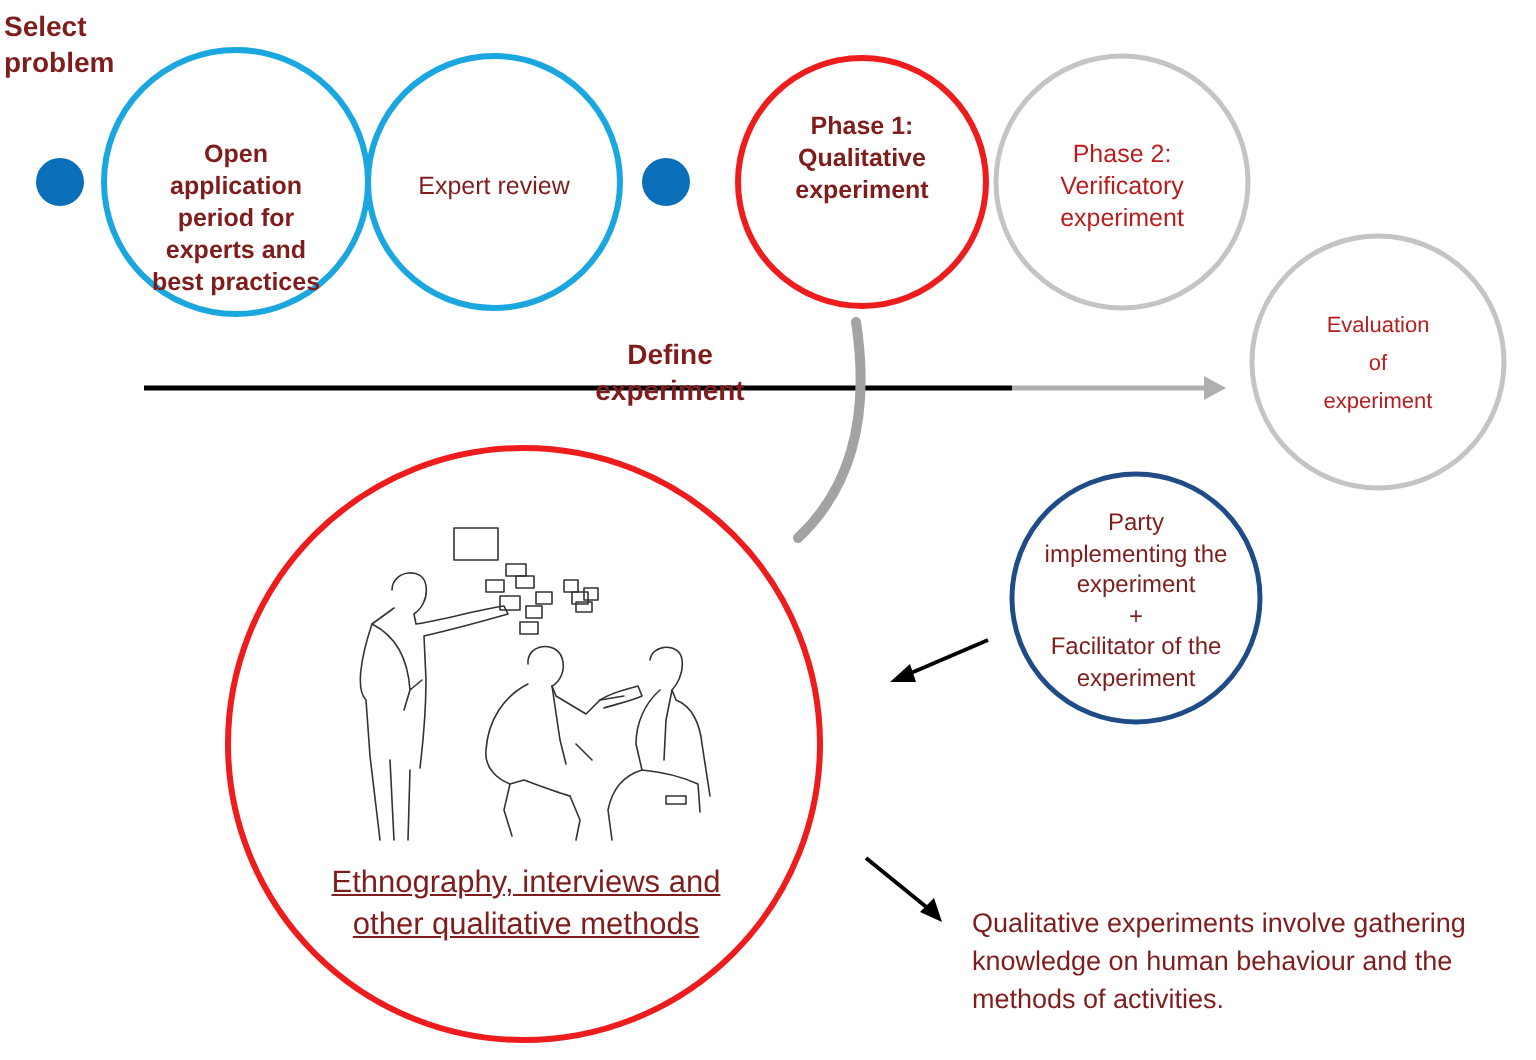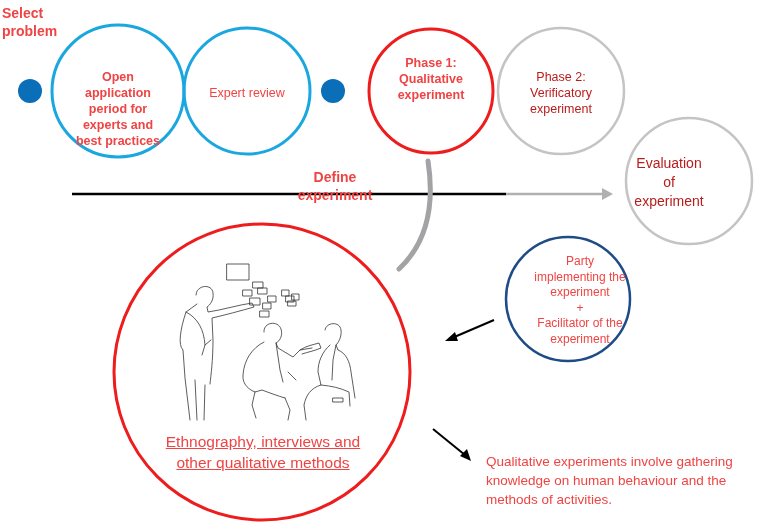--- a/index.html
+++ b/index.html
@@ -1,20 +1,20 @@
 <!DOCTYPE html>
 <html><head>
 <meta charset="utf-8">
 <style>
   html, body { margin: 0; padding: 0; background: #ffffff; }
   body { width: 768px; height: 530px; position: relative; overflow: hidden;
          font-family: "Liberation Sans", sans-serif; }
   svg#diagram { position: absolute; left: 0; top: 0; }
   .lbl { position: absolute; text-align: center; font-family: "Liberation Sans", sans-serif;
-         font-size: 12.5px; line-height: 16px; color: #ef4444; white-space: pre-line; }
+         font-size: 12.5px; line-height: 16px; color: #7f1d1d; white-space: pre-line; }
   .bold { font-weight: bold; font-size: 14px; line-height: 18px; }
   .gray { color: #b91c1c; }
   .big { font-size: 15.5px; line-height: 21px; }
   .note { text-align: left; font-size: 13.5px; line-height: 19px; }
 </style>
 </head>
 <body>
 
 <svg id="diagram" width="768" height="530" viewBox="0 0 768 530">
 
@@ -91,28 +91,28 @@
 <div class="lbl" style="left:192px; top:85px; width:110px;">Expert review</div>
 
 <div class="lbl" style="left:381px; top:55px; width:100px;font-weight:bold;">Phase 1:
 Qualitative
 experiment</div>
 
 <div class="lbl gray" style="left:511px; top:69px; width:100px;">Phase 2:
 Verificatory
 experiment</div>
 
-<div class="lbl gray" style="left:614px; top:154px; width:110px; font-size:14px; line-height:19px;">Evaluation
+<div class="lbl gray" style="left:634px; top:154px; width:110px; font-size:11px; line-height:19px;">Evaluation
 of
 experiment</div>
 
 <div class="lbl bold" style="left:280px; top:168px; width:110px;">Define
 experiment</div>
 
-<div class="lbl" style="left:508px; top:254px; width:120px; font-size:12px; line-height:15.5px;padding-left:12px;">Party
+<div class="lbl" style="left:508px; top:254px; width:120px; font-size:12px; line-height:15.5px;">Party
 implementing the
 experiment
 +
 Facilitator of the
 experiment</div>
 
 <div class="lbl big" style="left:147px; top:431px; width:232px;text-decoration:underline;">Ethnography, interviews and
 other qualitative methods</div>
 
 <div class="lbl note" style="left:486px; top:452px; width:282px;">Qualitative experiments involve gathering

